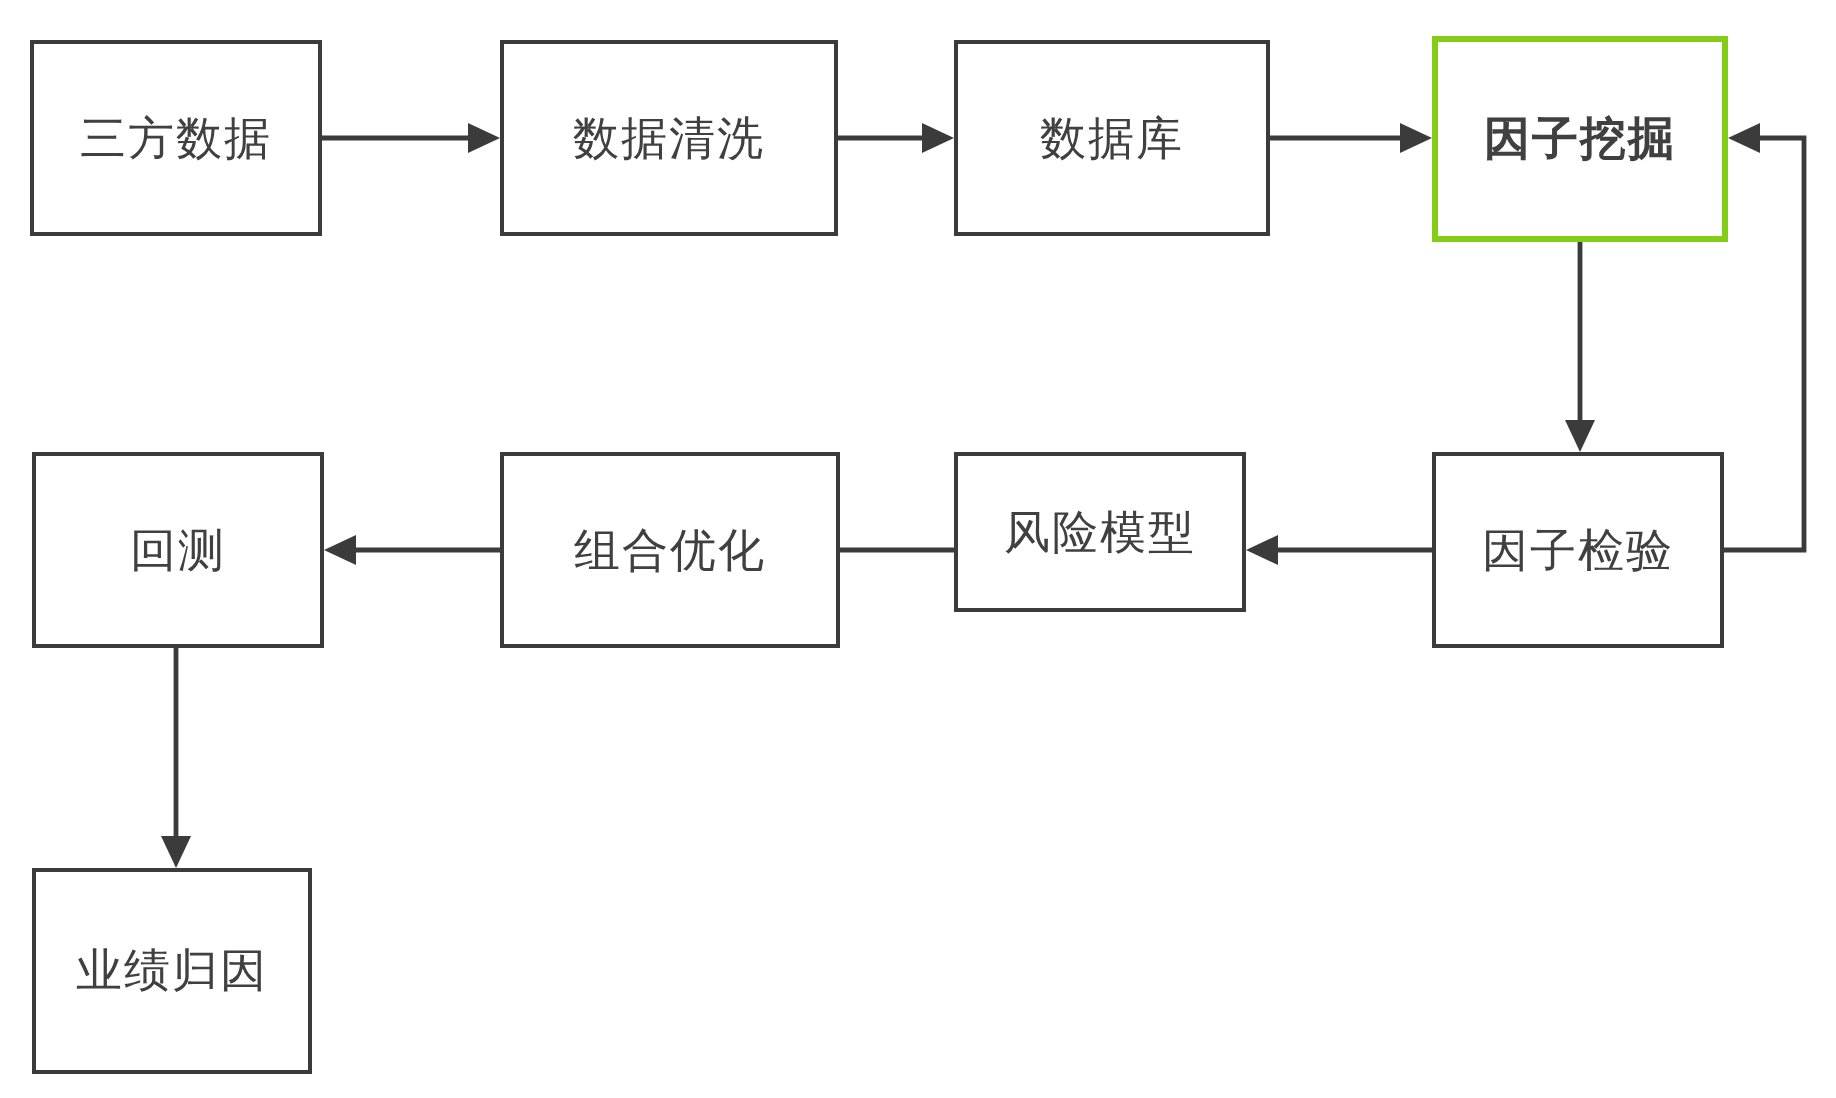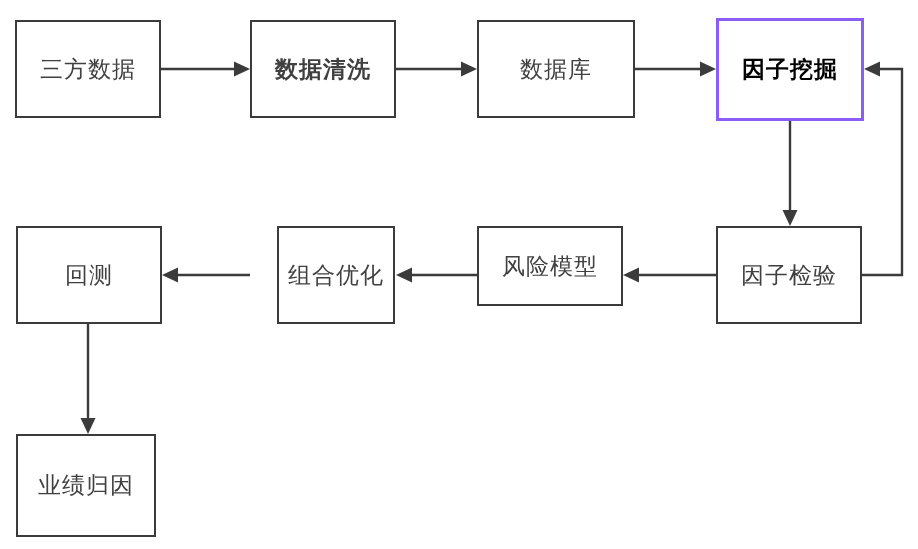--- a/index.html
+++ b/index.html
@@ -23,23 +23,23 @@
     display: flex;
     align-items: center;
     justify-content: center;
     color: #404040;
     font-size: 23px;
     letter-spacing: 1px;
     line-height: 1;
     z-index: 3;
   }
   .node.highlight {
-    border: 3px solid #8b5cf6;
+    border: 3px solid #84cc16;
     font-weight: bold;
-    color: #000000;
+    color: #404040;
   }
   #edges {
     position: absolute;
     left: 0;
     top: 0;
     width: 918px;
     height: 549px;
     z-index: 1;
     pointer-events: none;
   }
@@ -103,37 +103,37 @@
     <g>
       <path class="edge-line" d="M862,275 L902,275 L902,69 L876,69"></path>
       <polygon class="edge-head" points="864,69 880,61.5 880,76.5"></polygon>
     </g>
   </svg>
 
   <div class="node" style="left:15px; top:20px; width:146px; height:98px;">
     <span>三方数据</span>
   </div>
 
-  <div class="node" style="left:250px; top:20px; width:146px; height:98px;font-weight:bold;">
+  <div class="node" style="left:250px; top:20px; width:169px; height:98px;">
     <span>数据清洗</span>
   </div>
 
   <div class="node" style="left:477px; top:20px; width:158px; height:98px;">
     <span>数据库</span>
   </div>
 
   <div class="node highlight" style="left:716px; top:18px; width:148px; height:103px;">
     <span>因子挖掘</span>
   </div>
 
   <div class="node" style="left:16px; top:226px; width:146px; height:98px;">
     <span>回测</span>
   </div>
 
-  <div class="node" style="left:250px; top:226px; width:118px; height:98px;margin-left:27px;">
+  <div class="node" style="left:250px; top:226px; width:170px; height:98px;">
     <span>组合优化</span>
   </div>
 
   <div class="node" style="left:477px; top:226px; width:146px; height:80px;">
     <span>风险模型</span>
   </div>
 
   <div class="node" style="left:716px; top:226px; width:146px; height:98px;">
     <span>因子检验</span>
   </div>

